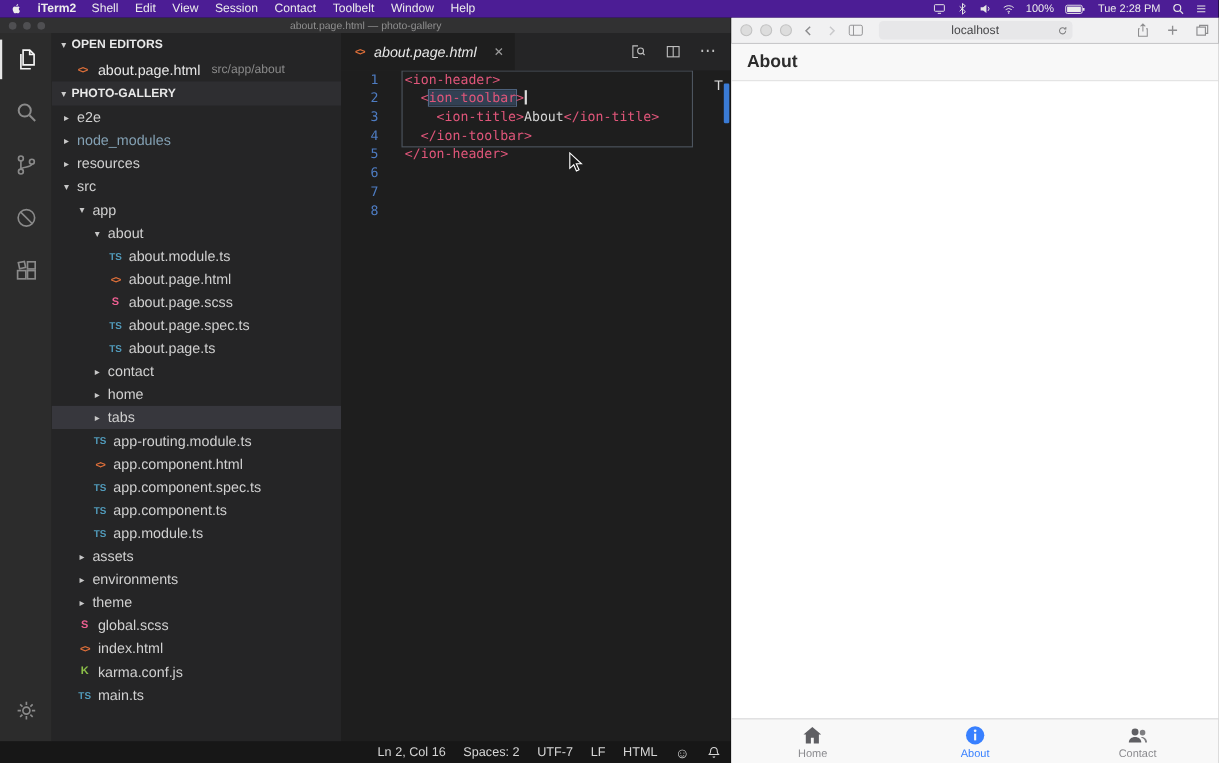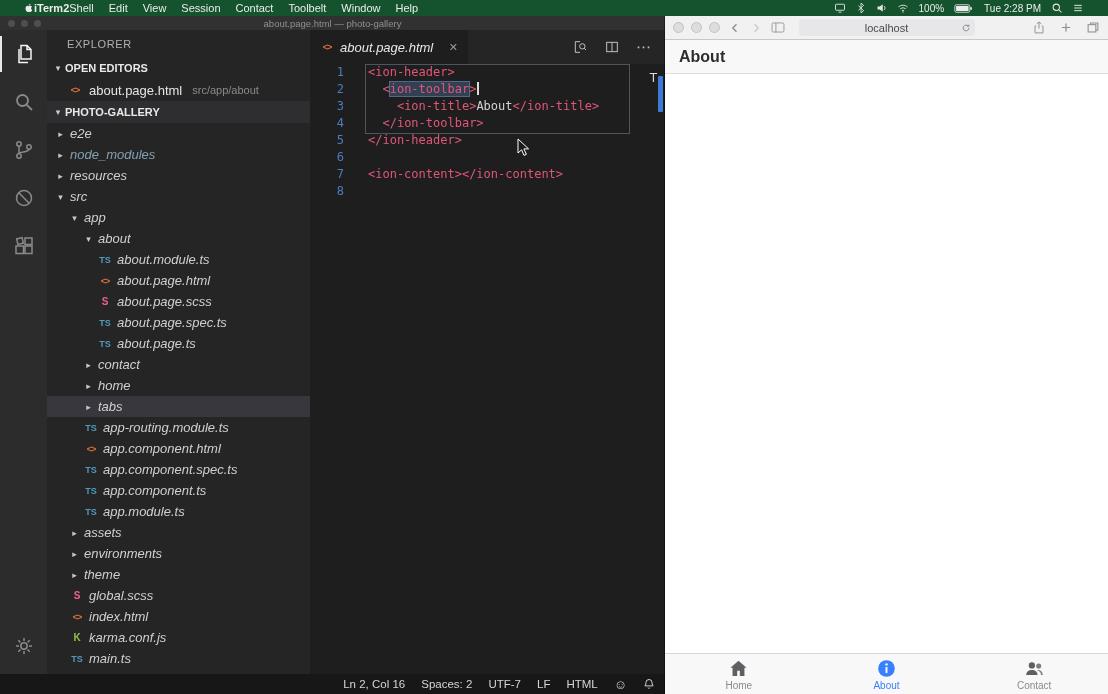--- a/index.html
+++ b/index.html
@@ -1,21 +1,21 @@
 <!DOCTYPE html>
 <html><head>
 <meta charset="utf-8">
 <style>
   html,body{margin:0;padding:0;background:#000;}
   .screen{position:relative;width:1108px;height:694px;overflow:hidden;background:#000;
     font-family:"Liberation Sans",sans-serif;-webkit-font-smoothing:antialiased;}
 
   
-  .menubar{position:absolute;top:0;left:0;right:0;height:16px;background:#14532d;color:#ececec;
-    font-size:11px;display:flex;align-items:center;padding:0 24px;z-index:50;}
+  .menubar{position:absolute;top:0;left:0;right:0;height:16px;background:#4c1d95;color:#ececec;
+    font-size:11px;display:flex;align-items:center;padding:0 10px;gap:14px;z-index:50;}
   .menubar .apple svg{width:10px;height:12px;display:block;}
   .mb-app{font-weight:bold;}
   .mb-menus{display:flex;gap:15px;}
   .mb-right{margin-left:auto;display:flex;align-items:center;gap:10px;font-size:10px;}
   .mb-icon svg{width:12px;height:12px;display:block;color:#e6e6e6;}
   .mb-batt svg{width:20px;height:11px;display:block;}
 
   
   .vscode{position:absolute;top:16px;left:0;width:665px;height:678px;display:flex;flex-direction:column;background:#1e1e1e;}
   .vs-titlebar{height:14px;background:#313132;position:relative;display:flex;align-items:center;justify-content:center;
@@ -35,21 +35,21 @@
   .sb-title{font-size:11px;letter-spacing:.6px;color:#b0b0b0;padding:8px 0 7px 20px;}
   .sb-section{height:22px;display:flex;align-items:center;font-size:11px;font-weight:bold;color:#e9e9e9;padding-left:4px;flex:none;}
   .sb-section .chev{width:14px;text-align:center;font-size:9px;font-weight:normal;color:#cccccc;}
   .sb-section.proj{background:#2e2e31;}
   .oe-item{height:22px;display:flex;align-items:center;padding-left:20px;gap:6px;}
   .oe-file{color:#e6e6e6;}
   .oe-path{color:#8a8a8a;font-size:11px;margin-left:4px;}
   .tree-row{height:21px;display:flex;align-items:center;gap:4px;white-space:nowrap;cursor:pointer;}
   .tree-row.selected{background:#37373d;}
   .tree-row .chev{width:11px;font-size:9px;color:#c8c8c8;text-align:center;flex:none;}
-  .tree-label{color:#d0d0d0;font-style:italic;}
+  .tree-label{color:#d0d0d0;}
   .tree-label.dim{color:#83a0b3;}
   .fi{width:16px;flex:none;text-align:center;font-weight:bold;font-size:9px;}
   .fi-ts{color:#519aba;}
   .fi-html{color:#e0703a;letter-spacing:-1px;}
   .fi-scss{color:#ec5f91;font-size:10px;}
   .fi-karma{color:#8dc149;font-size:10px;}
 
   .editor-area{flex:1;display:flex;flex-direction:column;background:#1e1e1e;min-width:0;}
   .tabbar{height:34px;background:#252526;display:flex;align-items:stretch;flex:none;}
   .tab{width:158px;box-sizing:border-box;background:#1e1e1e;display:flex;align-items:center;gap:6px;padding:0 10px;cursor:pointer;}
@@ -236,21 +236,20 @@
             <div class="ab-item">
               <svg viewBox="0 0 24 24" fill="none" stroke="currentColor" stroke-width="1.5">
                 <circle cx="12" cy="12" r="3.2"></circle>
                 <path d="M12 4v3M12 17v3M4 12h3M17 12h3M6.3 6.3l2.1 2.1M15.6 15.6l2.1 2.1M17.7 6.3l-2.1 2.1M8.4 15.6l-2.1 2.1"></path>
               </svg>
             </div>
           </div>
       </div>
 
       <div class="sidebar">
-        <div class="sb-title">EXPLORER</div>
         <div class="sb-section">
           <span class="chev">▾</span>
           <span>OPEN EDITORS</span>
         </div>
         <div id="open-editors-list">
             <div class="oe-item">
               <span class="fi fi-html">&lt;&gt;</span>
               <span class="oe-file">about.page.html</span>
               <span class="oe-path">src/app/about</span>
             </div>
@@ -413,21 +412,20 @@
               <div class="code-line">
                 <span class="gutter">5</span>
                 <span class="line-text"><span class="tok-tag">&lt;/ion-header&gt;</span></span>
               </div>
               <div class="code-line">
                 <span class="gutter">6</span>
                 <span class="line-text"></span>
               </div>
               <div class="code-line">
                 <span class="gutter">7</span>
-                <span class="line-text"><span class="tok-tag">&lt;ion-content&gt;</span><span class="tok-tag">&lt;/ion-content&gt;</span></span>
               </div>
               <div class="code-line">
                 <span class="gutter">8</span>
                 <span class="line-text"></span>
               </div>
             </div>
           <div class="minimap">
             <span class="mm-t">T</span>
             <span class="mm-slider"></span>
           </div>

